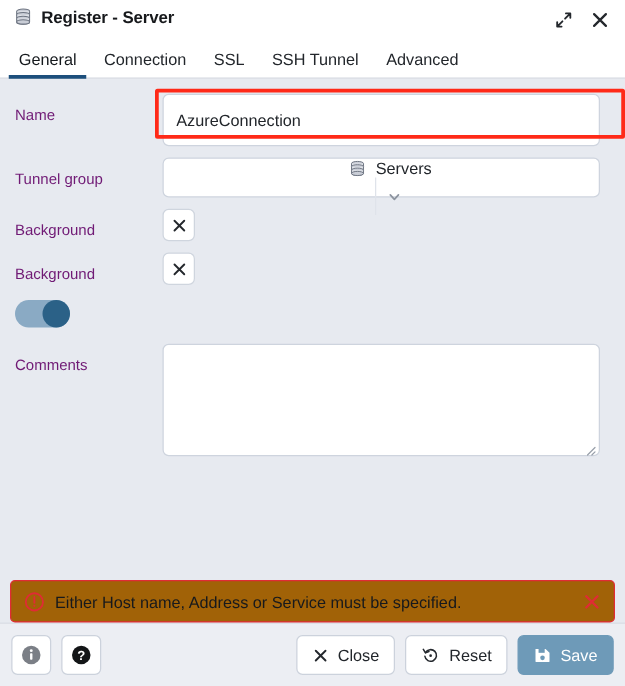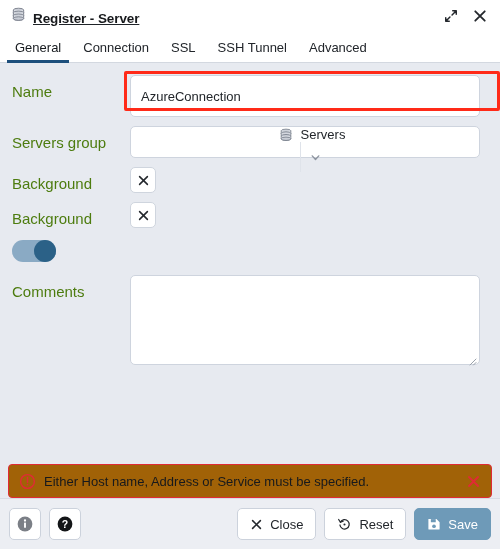--- a/index.html
+++ b/index.html
@@ -29,25 +29,24 @@
     height: 32px;
     flex: 0 0 32px;
     background: #ffffff;
     display: flex;
     align-items: center;
     padding: 0 10px 0 11px;
     box-sizing: border-box;
   }
   .title-left {
     display: flex;
-    align-items: flex-end;
+    align-items: flex-start;
     gap: 7px;
     flex: 1 1 auto;
     min-width: 0;
-    text-decoration: underline;
   }
   .title-text {
     font-size: 13.5px;
     font-weight: bold;
     color: #17191c;
     letter-spacing: -0.1px;
     white-space: nowrap;
   }
   .title-ctrls {
     display: flex;
@@ -109,22 +108,22 @@
     position: relative;
   }
   .row {
     display: flex;
     align-items: flex-start;
     margin-bottom: 9px;
   }
   .lbl {
     width: 118px;
     flex: 0 0 118px;
-    font-size: 15px;
-    color: #4d7c0f;
+    font-size: 12px;
+    color: #701a75;
     line-height: 16px;
     padding-top: 9px;
     box-sizing: border-box;
   }
   .lbl.two-line { padding-top: 4px; }
   .ctl {
     flex: 1 1 auto;
     min-width: 0;
   }
 
@@ -381,21 +380,21 @@
 
     <div class="row row-name">
       <div class="lbl">Name</div>
       <div class="ctl">
         <input class="textinput" type="text" value="AzureConnection" style="">
       </div>
       <div class="highlight-box"></div>
     </div>
 
     <div class="row">
-      <div class="lbl">Servers group</div>
+      <div class="lbl">Tunnel group</div>
       <div class="ctl">
         <div class="select">
           <span class="sel-val">
             <span>
               <svg width="14" height="14" viewBox="0 0 16 16" style="display:block">
                 <ellipse cx="8" cy="3.2" rx="5.5" ry="1.9" fill="#c9cdd6" stroke="#6f7683" stroke-width="0.9"></ellipse>
                 <path d="M2.5 3.2 v3 a5.5 1.9 0 0 0 11 0 v-3" fill="#dfe2e8" stroke="#6f7683" stroke-width="0.9"></path>
                 <ellipse cx="8" cy="6.2" rx="5.5" ry="1.9" fill="#c9cdd6" stroke="#6f7683" stroke-width="0.9"></ellipse>
                 <path d="M2.5 6.2 v3 a5.5 1.9 0 0 0 11 0 v-3" fill="#dfe2e8" stroke="#6f7683" stroke-width="0.9"></path>
                 <ellipse cx="8" cy="9.3" rx="5.5" ry="1.9" fill="#c9cdd6" stroke="#6f7683" stroke-width="0.9"></ellipse>

